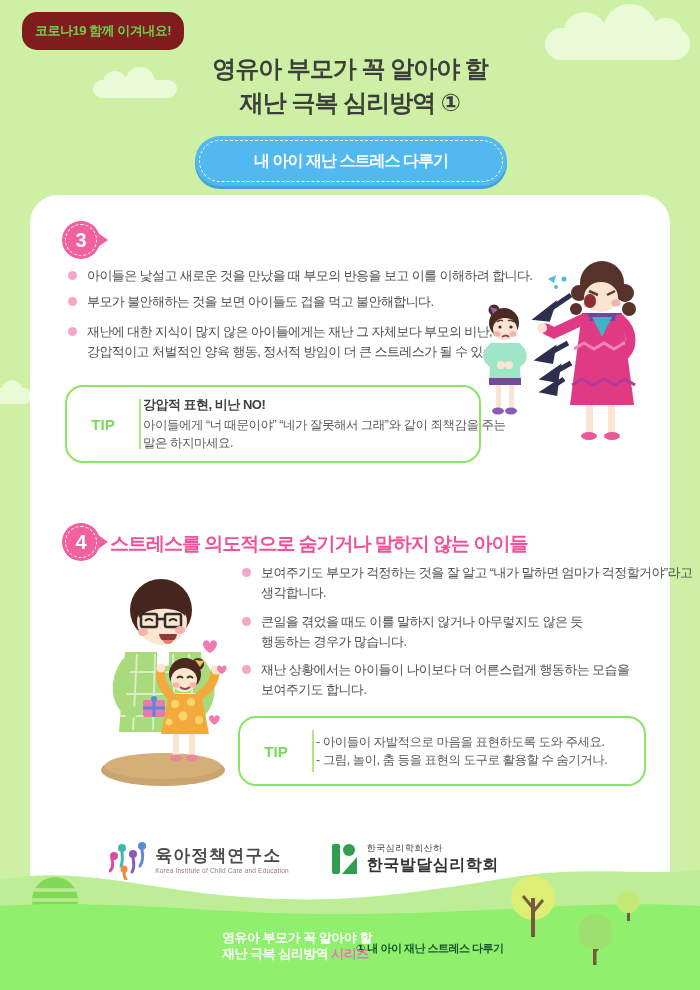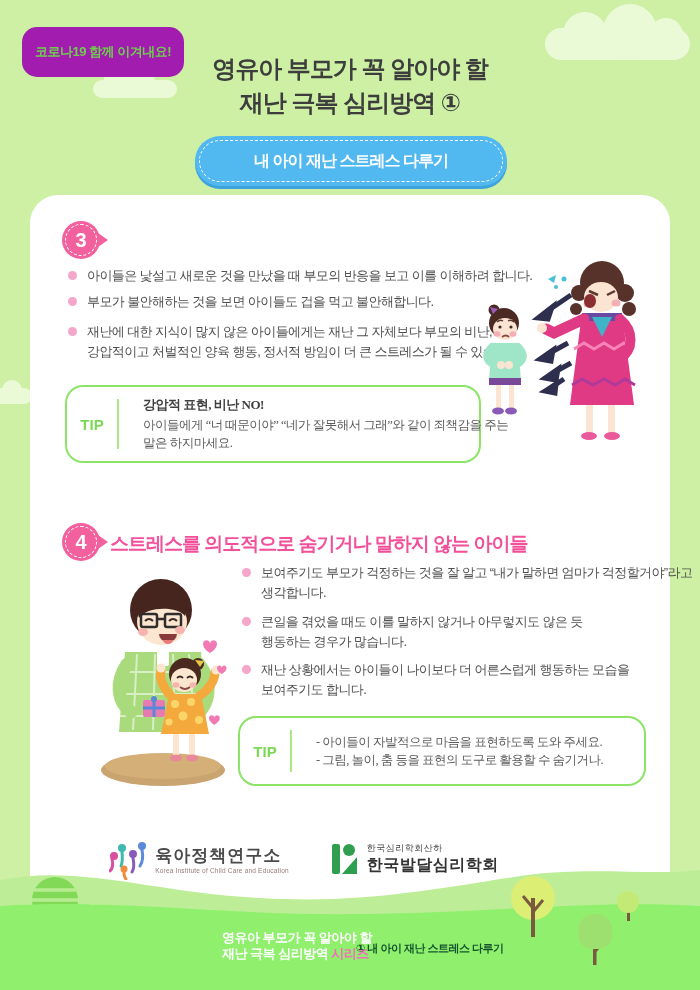--- a/index.html
+++ b/index.html
@@ -4,22 +4,22 @@
 <style>
   html,body{margin:0;padding:0;}
   body{font-family:"Liberation Sans","DejaVu Sans",sans-serif;}
   .poster{position:relative;width:700px;height:990px;background:#cdf0a4;overflow:hidden;}
 
   
   .cloud{position:absolute;background:#eaf9d6;border-radius:40px;}
   .cloud .bump{position:absolute;background:#eaf9d6;border-radius:50%;}
 
   
-  .covid-badge{position:absolute;left:22px;top:27px;background:#a21caf;border-radius:15px;
-    padding:16px 13px;font-size:13px;font-weight:bold;color:#6fce4e;letter-spacing:-0.5px;}
+  .covid-badge{position:absolute;left:22px;top:12px;background:#7f1d1d;border-radius:15px;
+    padding:10px 13px;font-size:13px;font-weight:bold;color:#6fce4e;letter-spacing:-0.5px;}
 
   
   .title{position:absolute;left:0;top:52px;width:100%;text-align:center;color:#3d3d3d;
     font-size:24px;font-weight:800;line-height:34px;letter-spacing:-1px;}
 
   
   .banner{position:absolute;left:195px;top:136px;width:312px;height:50px;background:#52b8f0;
     border-radius:26px;box-shadow:0 3px 0 #3da3dd;display:flex;align-items:center;justify-content:center;}
   .banner::after{content:"";position:absolute;inset:4px;border:1.5px dashed #ffffff;border-radius:22px;}
   .banner-text{color:#ffffff;font-size:16px;font-weight:800;letter-spacing:-1px;}
@@ -39,23 +39,23 @@
 
   
   .bullet{position:absolute;display:flex;align-items:flex-start;}
   .bullet .dot{width:9px;height:9px;border-radius:50%;background:#f5a6cb;margin:5px 10px 0 0;flex:none;}
   .bullet .txt{font-size:13px;color:#4f4f4f;line-height:20px;letter-spacing:-0.6px;white-space:nowrap;}
   .bullet .txt span{display:block;}
 
   
   .tip{position:absolute;background:#fff;border:2px solid #8ce467;border-radius:18px;
     display:flex;align-items:center;}
-  .tip .tip-label{width:50px;flex:none;text-align:center;color:#7bd957;font-size:15px;font-weight:bold;}
+  .tip .tip-label{width:72px;flex:none;text-align:center;color:#7bd957;font-size:15px;font-weight:bold;}
   .tip .tip-div{width:2px;align-self:stretch;margin:12px 0;background:#a9e986;flex:none;}
-  .tip .tip-body{padding:10px 24px;font-size:12.5px;color:#5a5a5a;line-height:18px;letter-spacing:-0.5px;font-family:Liberation Serif, serif;}
+  .tip .tip-body{padding:10px 2px;font-size:12.5px;color:#5a5a5a;line-height:18px;letter-spacing:-0.5px;}
   .tip .tip-title{font-weight:bold;color:#3f3f3f;font-size:13px;margin-bottom:2px;}
   .tip .tip-line{display:block;white-space:nowrap;}
 
   
   .illo{position:absolute;}
 
   
   .logos{position:absolute;left:0;top:838px;width:608px;display:flex;justify-content:center;gap:42px;align-items:center;}
   .logo{display:flex;align-items:center;gap:8px;}
   .logo-txt1 .name{font-size:17px;font-weight:800;color:#4a4a4a;letter-spacing:1px;}

